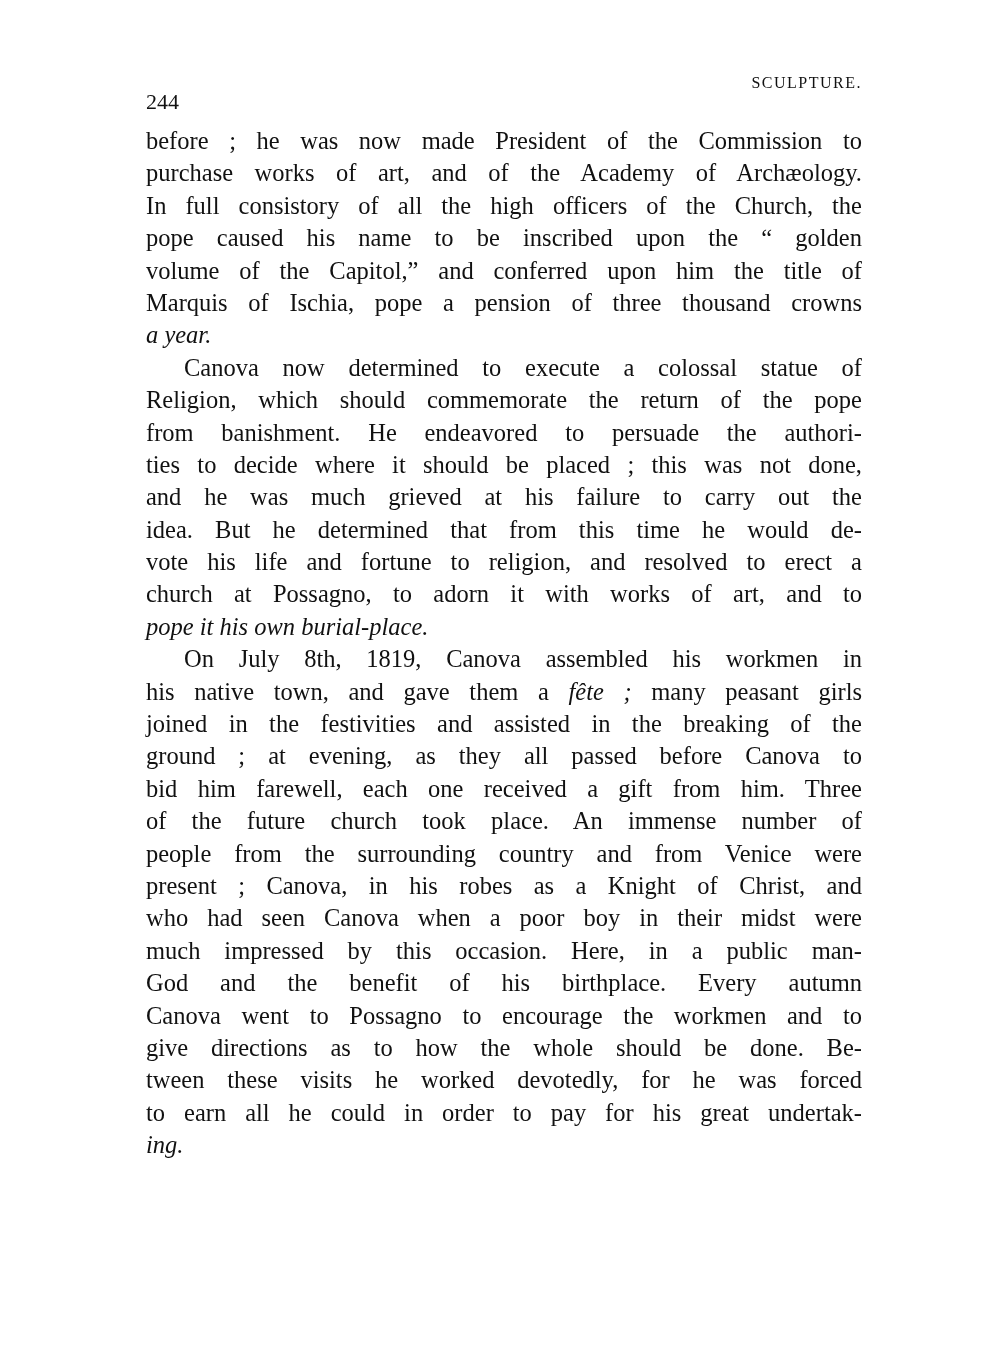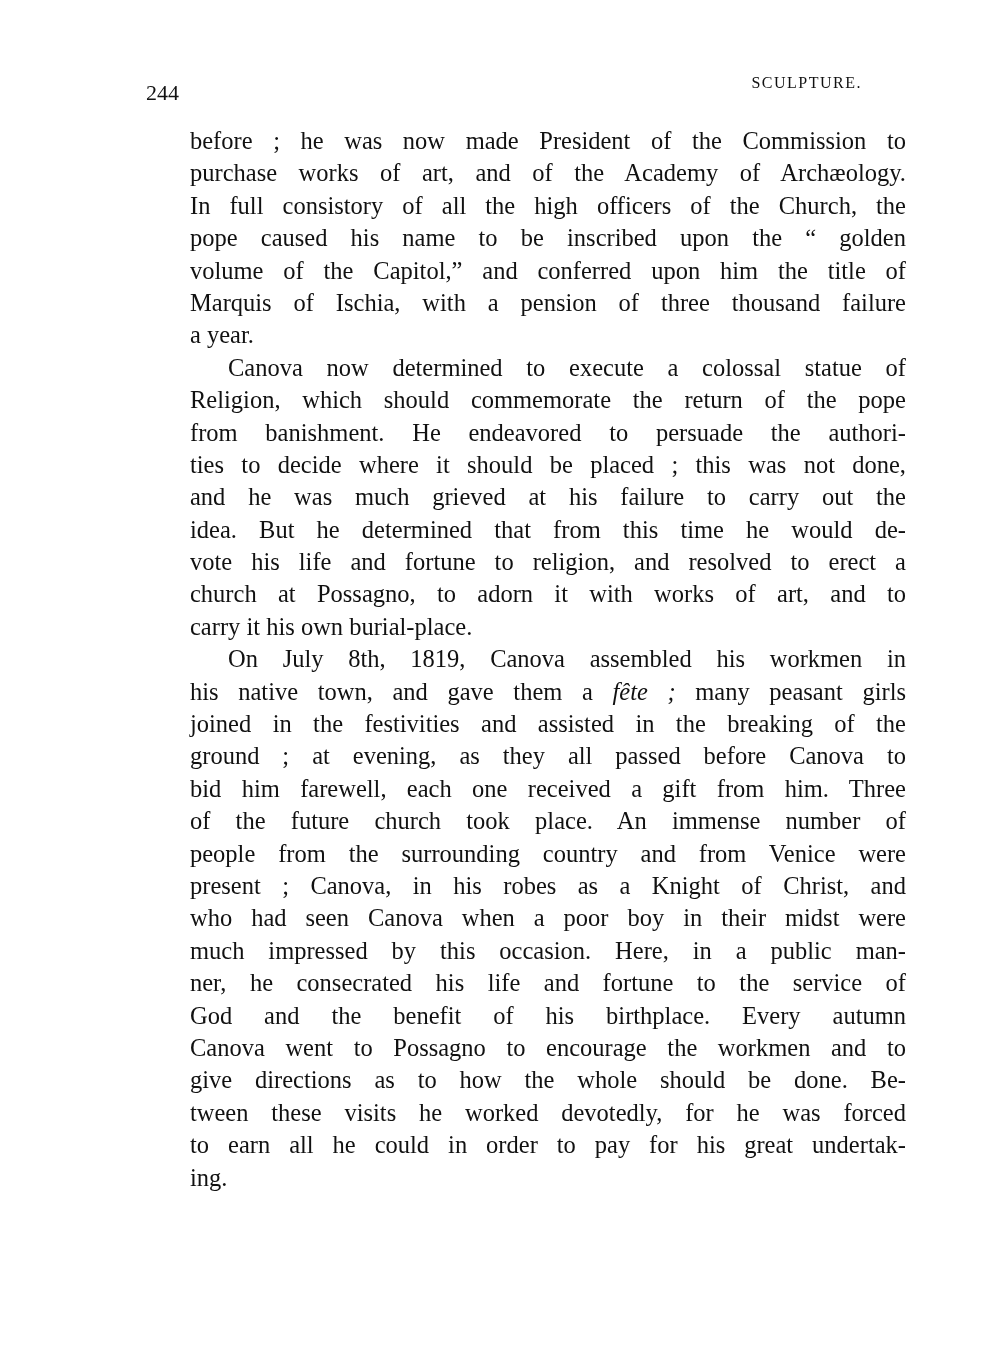--- a/index.html
+++ b/index.html
@@ -24,51 +24,51 @@
       position: absolute;
       top: 72px;
       left: 146px;
       width: 716px;
       height: 30px;
       font-size: 21px;
     }
     .page-number {
       position: absolute;
       left: 0;
-      top: 8px;
+      top: 17px;
       font-size: 22px;
       text-align: right;
     }
     .running-title {
       position: absolute;
       left: 0;
       right: 0;
       top: 2px;
       text-align: right;
       font-size: 16px;
       letter-spacing: 1.5px;
     }
     .body-text {
       position: absolute;
       left: 146px;
       top: 125px;
       width: 716px;
-      margin-left: 44px;
     }
     .line {
       height: 32.4px;
       line-height: 32.4px;
       font-size: 24.5px;
       text-align: justify;
       text-align-last: justify;
       white-space: nowrap;
       overflow: visible;
     }
     .line.last {
       text-align-last: left;
+      font-style: italic;
     }
     .line.indent {
       padding-left: 38px;
     }
     .line span.it {
       font-style: italic;
     }
   </style>
 </head>
 <body>
@@ -80,48 +80,47 @@
   </div>
 
   <div class="body-text">
 
     <div class="paragraph">
       <div class="line">before ; he was now made President of the Commission to</div>
       <div class="line">purchase works of art, and of the Academy of Archæology.</div>
       <div class="line">In full consistory of all the high officers of the Church, the</div>
       <div class="line">pope caused his name to be inscribed upon the “ golden</div>
       <div class="line">volume of the Capitol,” and conferred upon him the title of</div>
-      <div class="line">Marquis of Ischia, with a pension of three thousand failure</div>
+      <div class="line">Marquis of Ischia, pope a pension of three thousand crowns</div>
       <div class="line last">a year.</div>
     </div>
 
     <div class="paragraph">
       <div class="line indent">Canova now determined to execute a colossal statue of</div>
       <div class="line">Religion, which should commemorate the return of the pope</div>
       <div class="line">from banishment.  He endeavored to persuade the authori-</div>
       <div class="line">ties to decide where it should be placed ; this was not done,</div>
       <div class="line">and he was much grieved at his failure to carry out the</div>
       <div class="line">idea.  But he determined that from this time he would de-</div>
       <div class="line">vote his life and fortune to religion, and resolved to erect a</div>
       <div class="line">church at Possagno, to adorn it with works of art, and to</div>
-      <div class="line last">carry it his own burial-place.</div>
+      <div class="line last">pope it his own burial-place.</div>
     </div>
 
     <div class="paragraph">
       <div class="line indent">On July 8th, 1819, Canova assembled his workmen in</div>
       <div class="line"><span>his native town, and gave them a </span><span class="it">fête ;</span><span> many peasant girls</span></div>
       <div class="line">joined in the festivities and assisted in the breaking of the</div>
       <div class="line">ground ; at evening, as they all passed before Canova to</div>
       <div class="line">bid him farewell, each one received a gift from him.  Three</div>
       <div class="line">of the future church took place.  An immense number of</div>
       <div class="line">people from the surrounding country and from Venice were</div>
       <div class="line">present ; Canova, in his robes as a Knight of Christ, and</div>
       <div class="line">who had seen Canova when a poor boy in their midst were</div>
       <div class="line">much impressed by this occasion.  Here, in a public man-</div>
-      <div class="line">ner, he consecrated his life and fortune to the service of</div>
       <div class="line">God and the benefit of his birthplace.  Every autumn</div>
       <div class="line">Canova went to Possagno to encourage the workmen and to</div>
       <div class="line">give directions as to how the whole should be done.  Be-</div>
       <div class="line">tween these visits he worked devotedly, for he was forced</div>
       <div class="line">to earn all he could in order to pay for his great undertak-</div>
       <div class="line last">ing.</div>
     </div>
   </div>
 </div>
 

